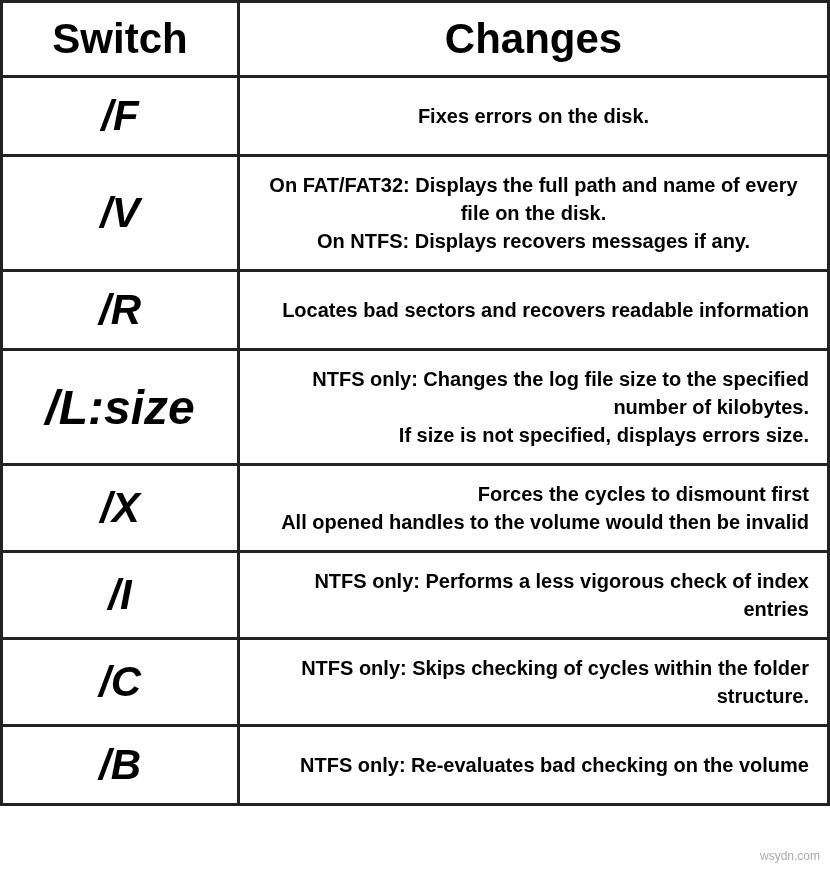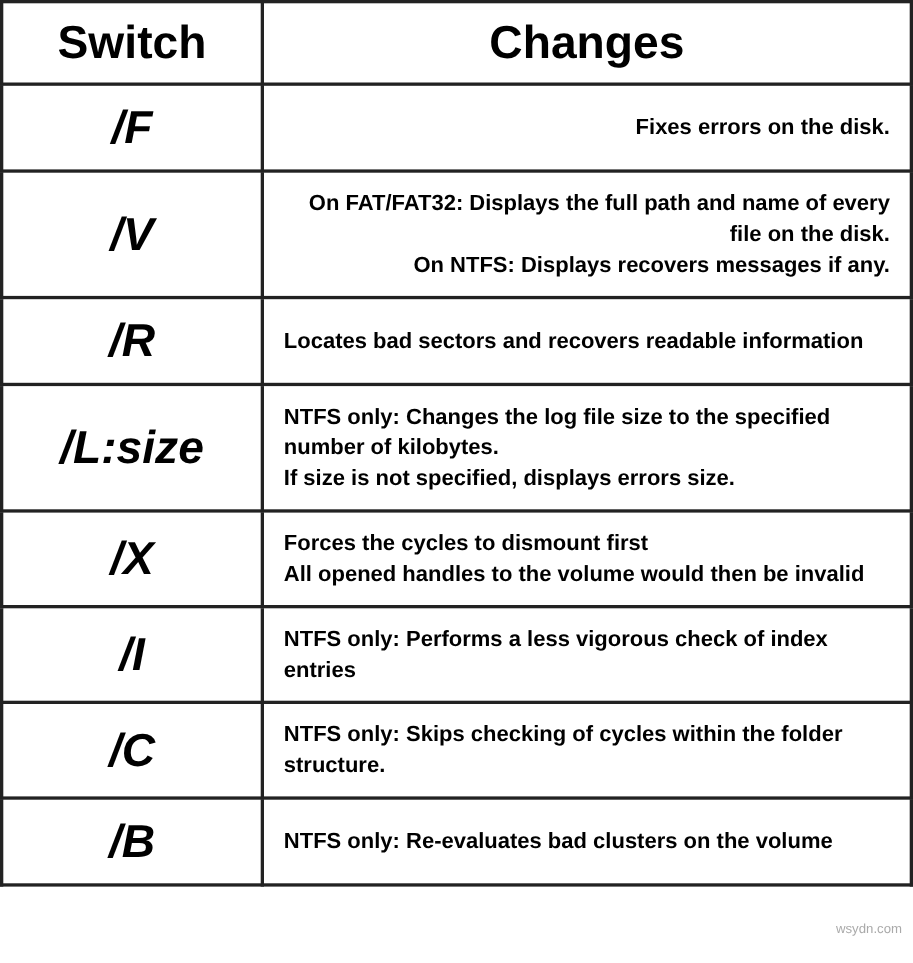--- a/index.html
+++ b/index.html
@@ -40,38 +40,38 @@
 
     .switch-col {
       width: 237px;
       text-align: center;
       font-weight: 900;
       font-size: 42px;
       font-style: italic;
     }
 
     .switch-col.large {
-      font-size: 42px;
+      font-size: 48px;
     }
 
     .purpose-col {
       font-size: 20px;
       font-weight: 700;
       line-height: 1.4;
-      text-align: left;
+      text-align: right;
     }
 
     .purpose-col.center-text {
-      text-align: right;
+      text-align: center;
       margin-left: 36px;
     }
 
     .watermark {
       position: fixed;
-      bottom: 24px;
+      bottom: 12px;
       right: 10px;
       font-size: 12px;
       color: #aaaaaa;
       font-family: Arial, sans-serif;
     }
   </style>
 </head>
 <body>
 
 <table>
@@ -105,18 +105,18 @@
       <tr>
         <td class="switch-col">/I</td>
         <td class="purpose-col"><span>NTFS only: Performs a less vigorous check of index entries</span></td>
       </tr>
       <tr>
         <td class="switch-col">/C</td>
         <td class="purpose-col"><span>NTFS only: Skips checking of cycles within the folder structure.</span></td>
       </tr>
       <tr>
         <td class="switch-col">/B</td>
-        <td class="purpose-col"><span>NTFS only: Re-evaluates bad clusters on the volume</span></td>
+        <td class="purpose-col"><span>NTFS only: Re-evaluates bad checking on the volume</span></td>
       </tr>
     </tbody>
 </table>
 
 <div class="watermark">wsydn.com</div>
 
 </body></html>

